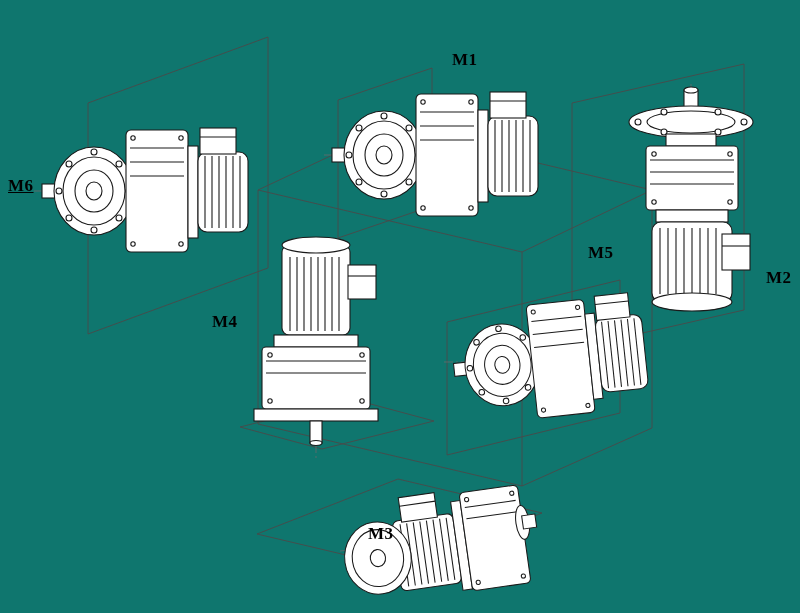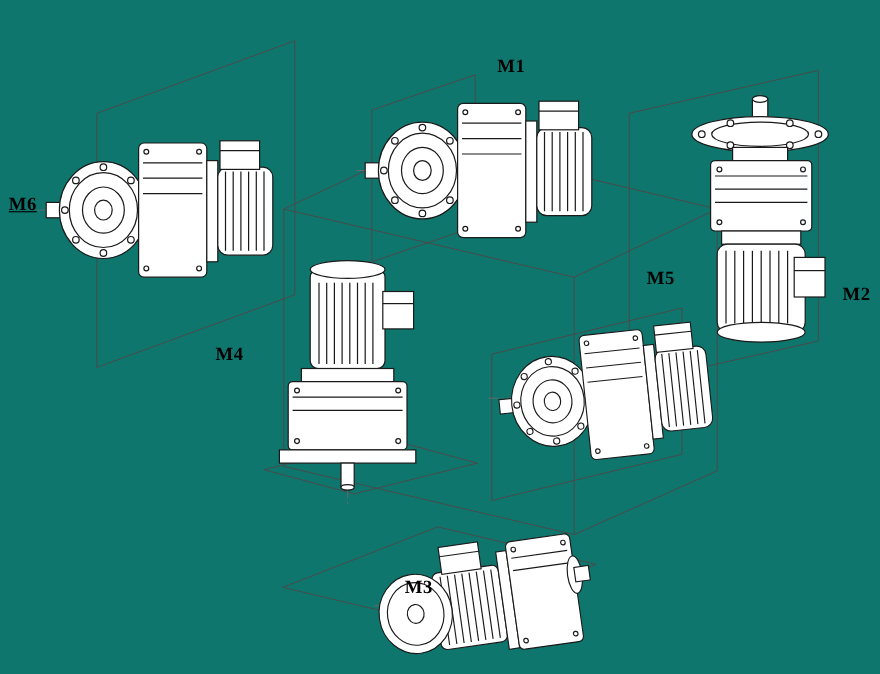--- a/index.html
+++ b/index.html
@@ -206,19 +206,19 @@
     </g>
     <g>
       <use href="#vmotorDown" transform="translate(252,235)"></use>
     </g>
     <g>
       <use href="#hmotorRev" transform="translate(338,466) scale(0.95) rotate(-8 105 78)"></use>
     </g>
   </svg>
 
   <div class="motor-label" style="left:452px; top:50px;">M1</div>
-  <div class="motor-label" style="left:766px; top:258px;">M2</div>
+  <div class="motor-label" style="left:766px; top:268px;">M2</div>
   <div class="motor-label" style="left:368px; top:524px;">M3</div>
-  <div class="motor-label" style="left:196px; top:312px;">M4</div>
+  <div class="motor-label" style="left:212px; top:312px;">M4</div>
   <div class="motor-label" style="left:556px; top:243px;margin-left:32px;">M5</div>
   <div class="motor-label" style="left:8px; top:176px;text-decoration:underline;">M6</div>
 
 </div>
 
 </body></html>

